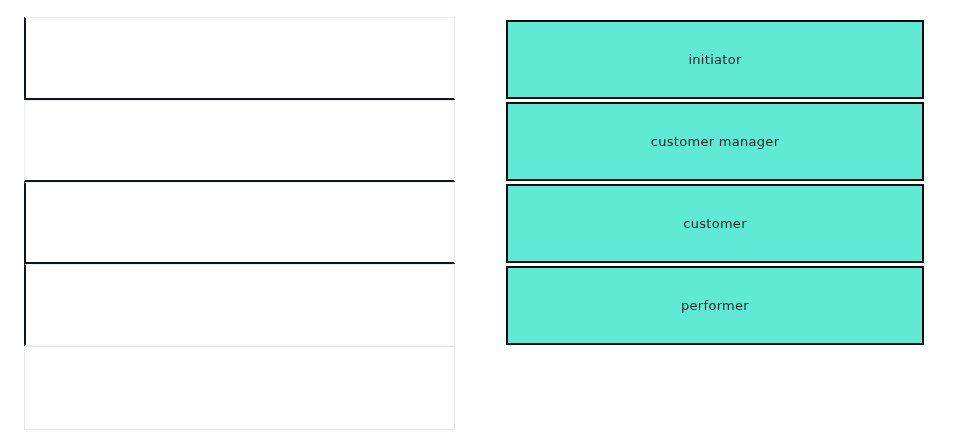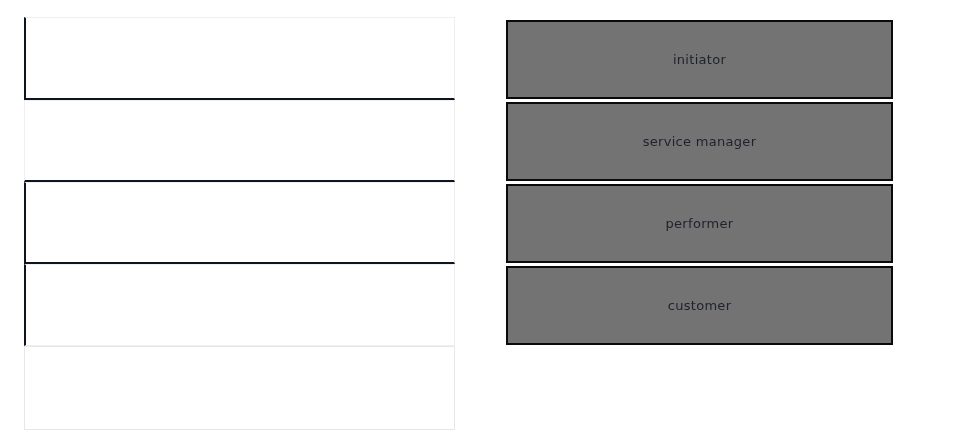--- a/index.html
+++ b/index.html
@@ -39,24 +39,24 @@
 
   
   .tiles {
     position: absolute;
     left: 506px;
     top: 20px;
     width: 431px;
   }
   .tile {
     box-sizing: border-box;
-    width: 387px;
+    width: 418px;
     height: 79px;
     margin-bottom: 3px;
-    background: #737373;
+    background: #5eead4;
     border: 2px solid #0a0a0a;
     display: flex;
     align-items: center;
     justify-content: center;
     cursor: pointer;
   }
   .tile-label {
     font-size: 13px;
     letter-spacing: 0.3px;
     color: #1e222b;
@@ -71,21 +71,21 @@
   <div class="slot slot-3"></div>
   <div class="slot slot-4"></div>
   <div class="slot slot-5"></div>
 </div>
 
 <div class="tiles">
   <div class="tile">
     <span class="tile-label">initiator</span>
   </div>
   <div class="tile">
-    <span class="tile-label">service manager</span>
+    <span class="tile-label">customer manager</span>
+  </div>
+  <div class="tile">
+    <span class="tile-label">customer</span>
   </div>
   <div class="tile">
     <span class="tile-label">performer</span>
   </div>
-  <div class="tile">
-    <span class="tile-label">customer</span>
-  </div>
 </div>
 
 </body></html>

